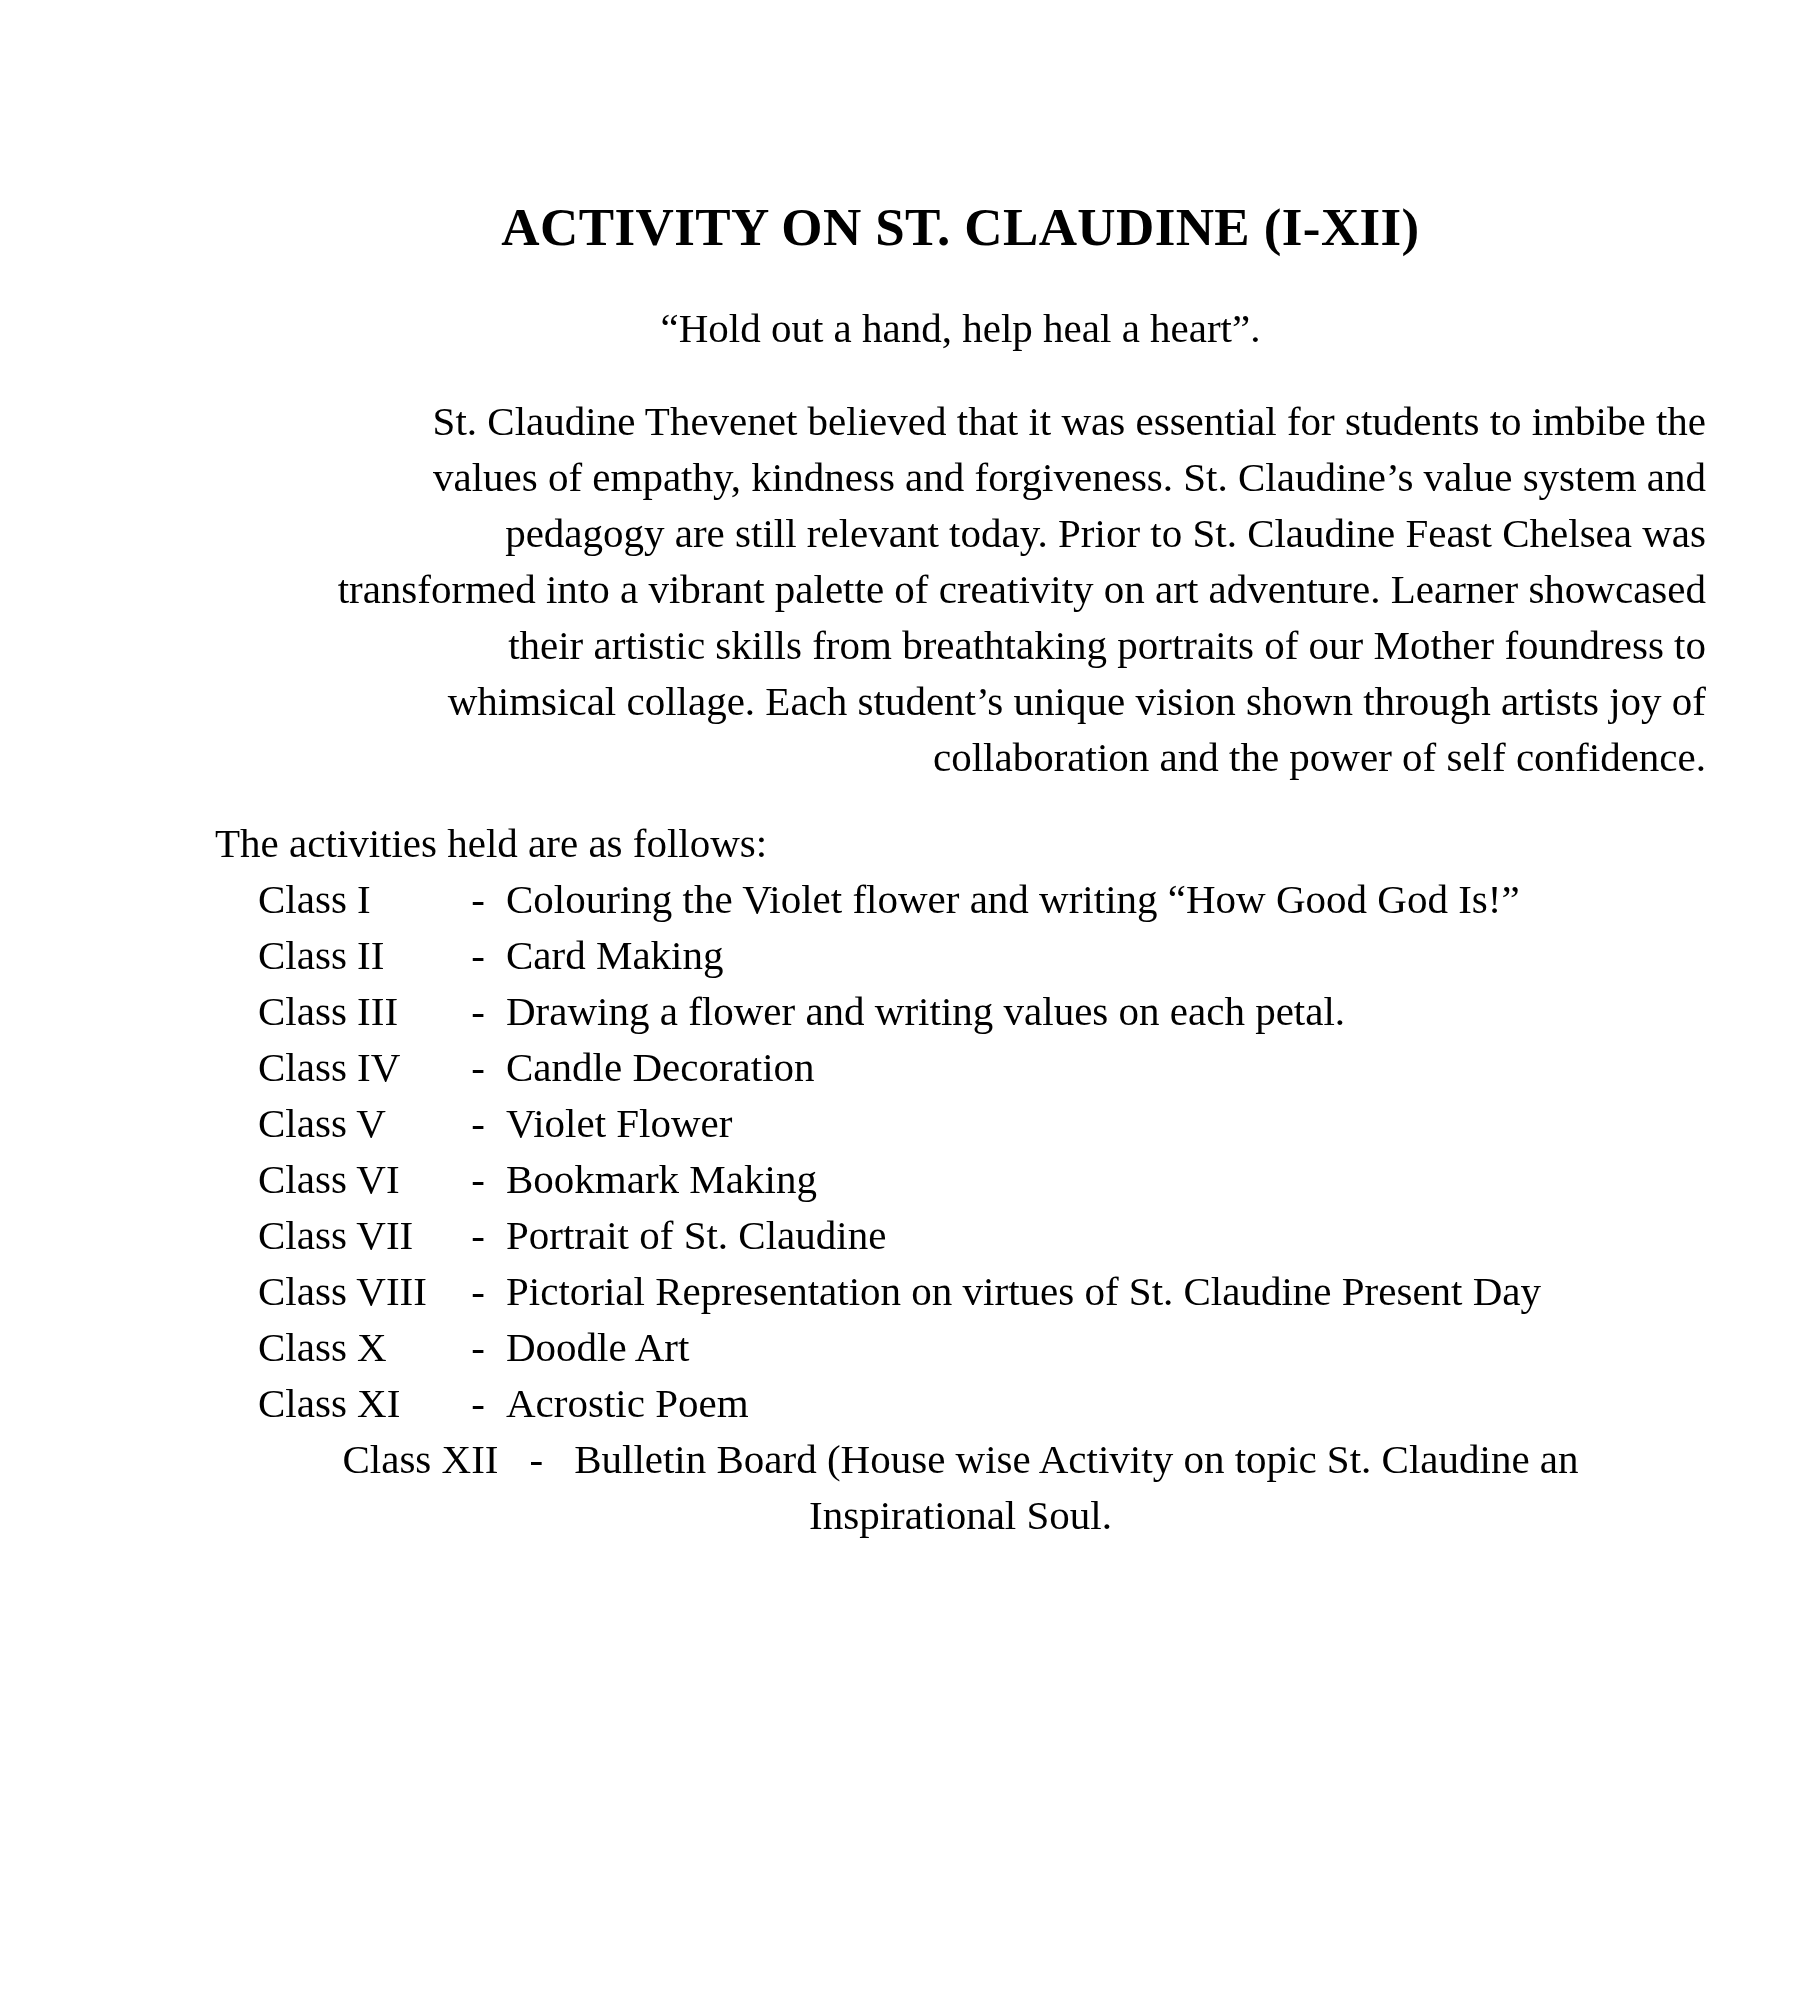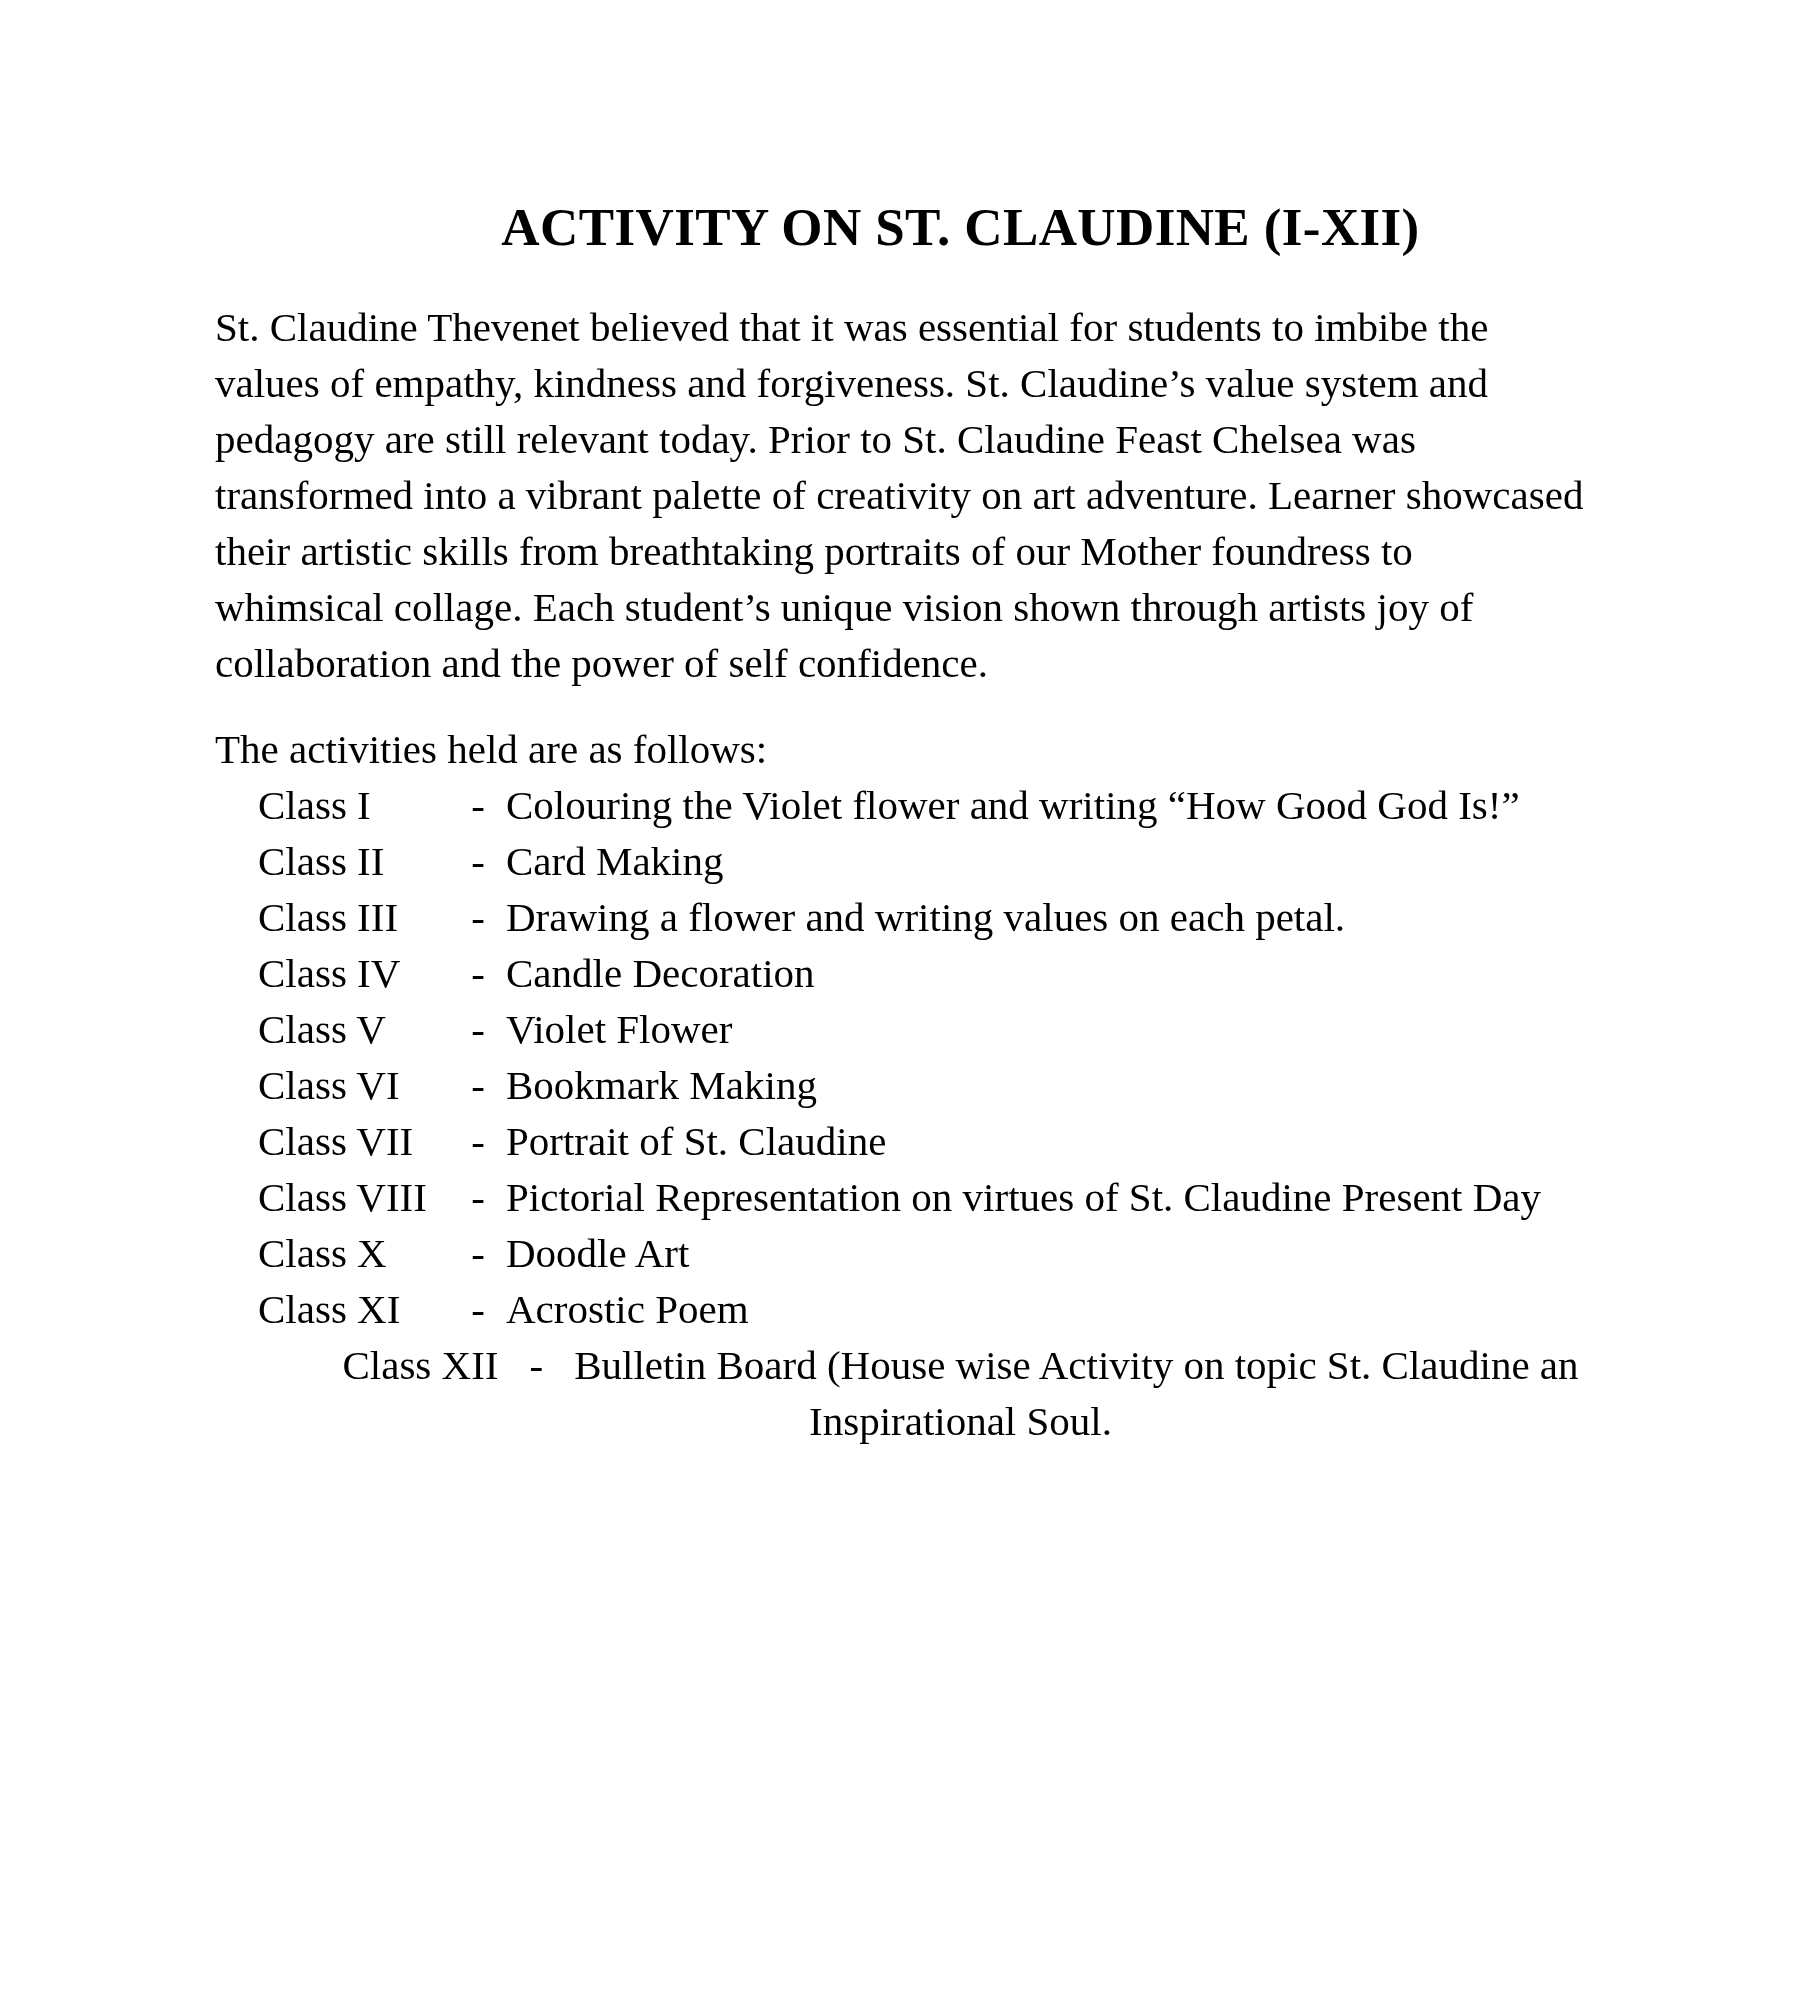--- a/index.html
+++ b/index.html
@@ -21,21 +21,21 @@
     font-size: 53px;
     font-weight: 700;
     line-height: 61px;
     letter-spacing: 0.4px;
   }
   .subtitle {
     margin: 46px 0 0 0;
     text-align: center;
     line-height: 48px;
   }
-  .intro { margin: 41px 0 0 0; }
+  .intro { margin: 41px 0 0 0; text-align: right; }
   .intro .iline { line-height: 56px; white-space: nowrap; }
   .lead { margin: 30px 0 0 0; line-height: 56px; }
   .list { margin: 0; }
   .row {
     display: flex;
     line-height: 56px;
     white-space: nowrap;
   }
   .row .label {
     flex: none;
@@ -55,20 +55,21 @@
   .row.centered .desc { display: inline; }
   .line2 { text-align: center; line-height: 56px; margin: 0; }
 </style>
 </head>
 <body>
 
 <div class="page">
 
   <h1 class="title">ACTIVITY ON ST. CLAUDINE (I-XII)</h1>
 
+  <p class="subtitle">“Hold out a hand, help heal a heart”.</p>
 
   <div class="intro">
     <div class="iline">St. Claudine Thevenet believed that it was essential for students to imbibe the</div>
     <div class="iline">values of empathy, kindness and forgiveness. St. Claudine’s value system and</div>
     <div class="iline">pedagogy are still relevant today. Prior to St. Claudine Feast Chelsea was</div>
     <div class="iline">transformed into a vibrant palette of creativity on art adventure. Learner showcased</div>
     <div class="iline">their artistic skills from breathtaking portraits of our Mother foundress to</div>
     <div class="iline">whimsical collage. Each student’s unique vision shown through artists joy of</div>
     <div class="iline">collaboration and the power of self confidence.</div>
   </div>

